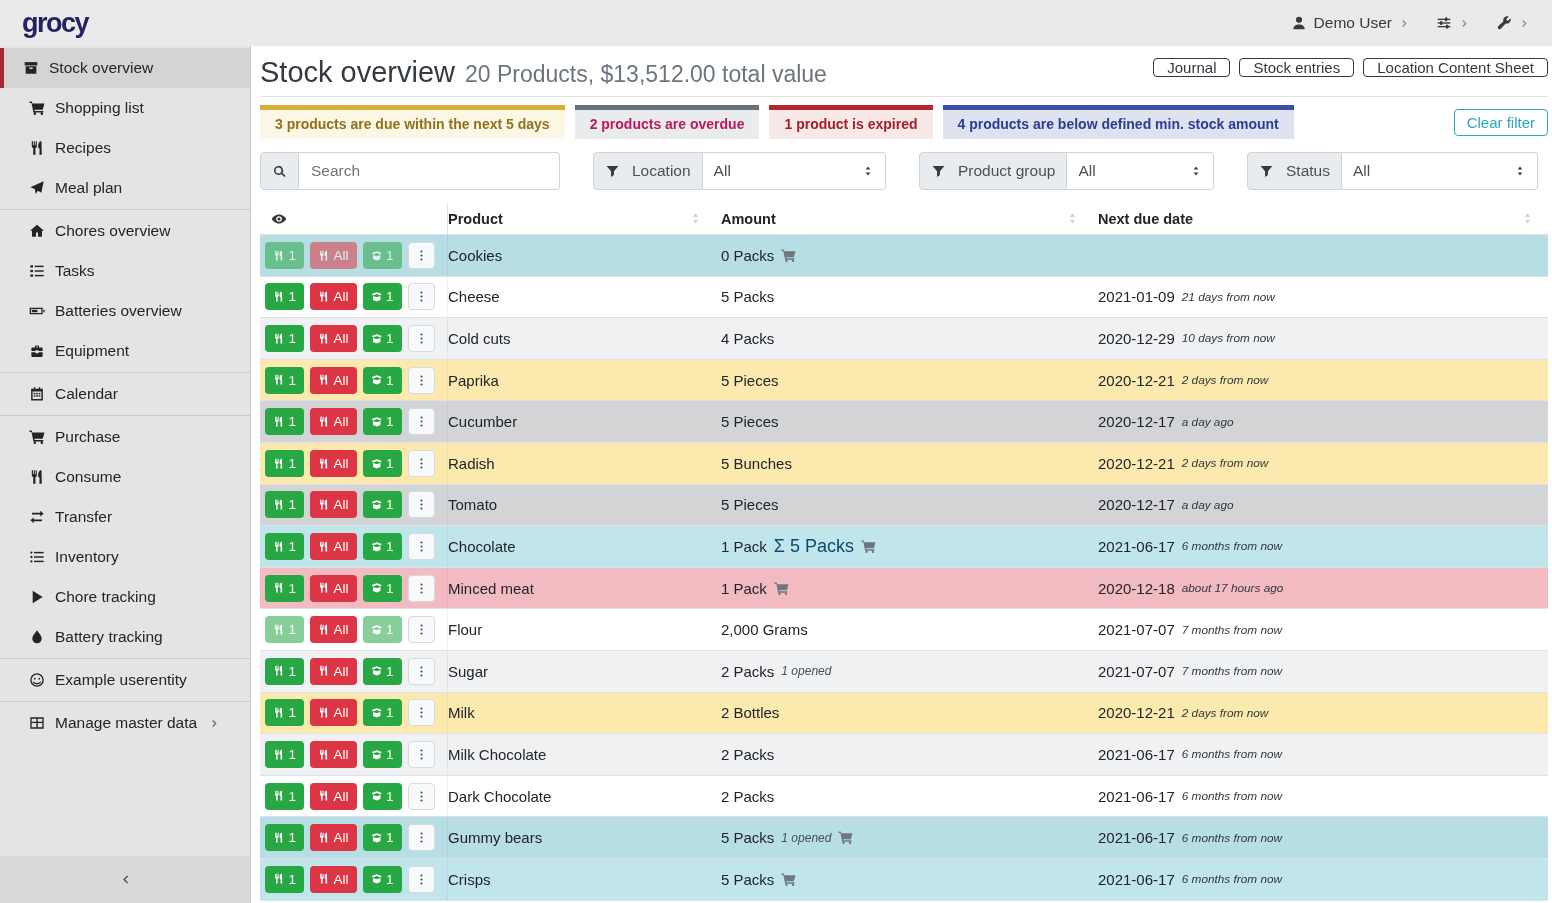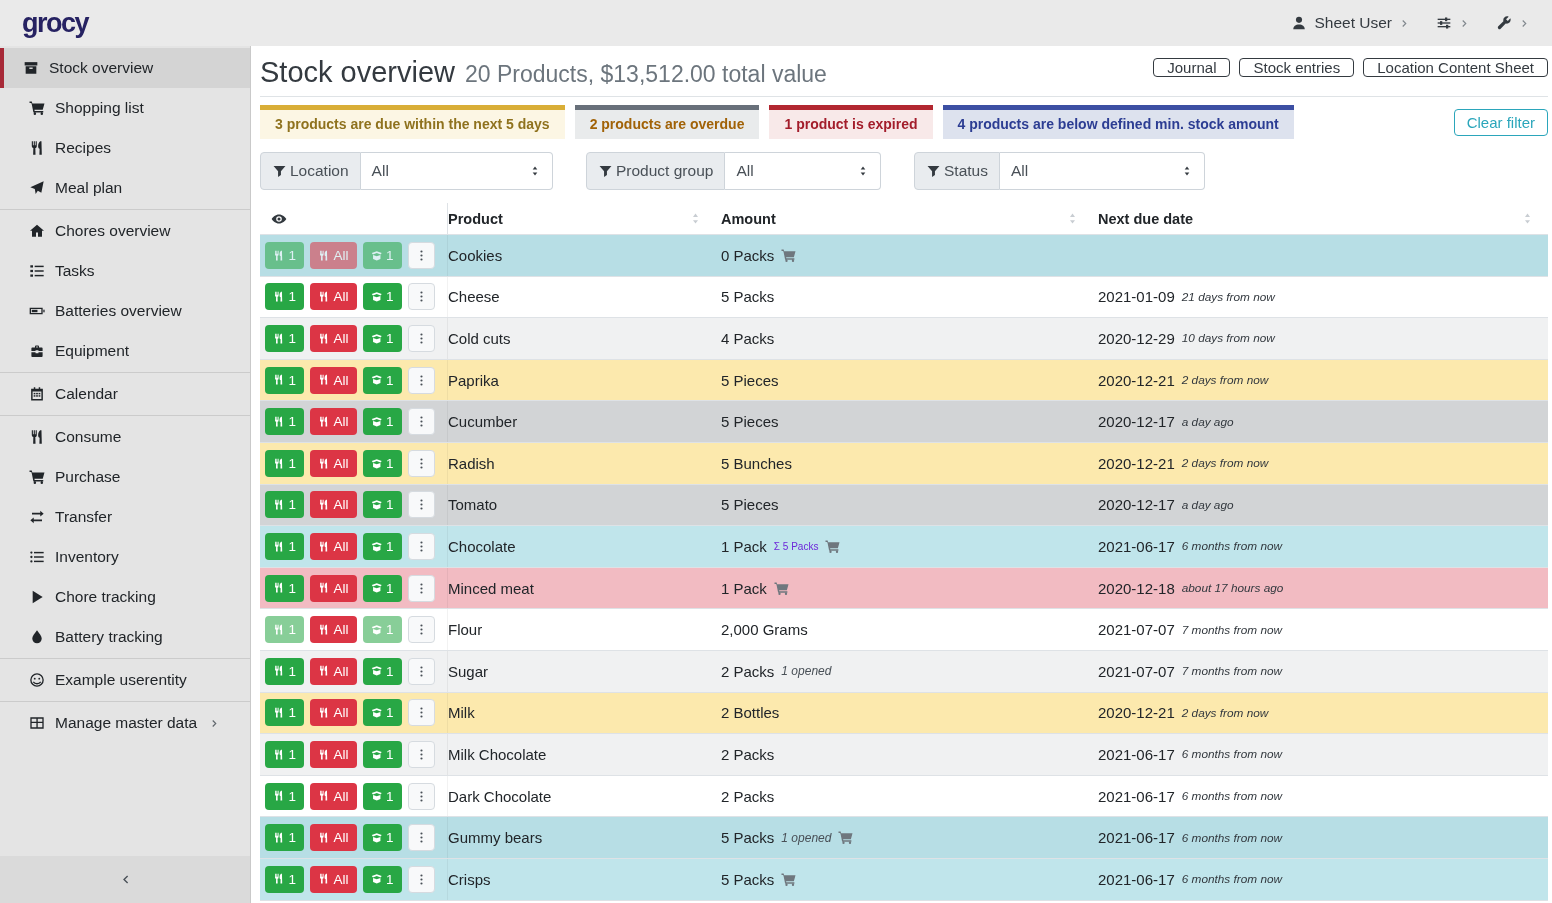--- a/index.html
+++ b/index.html
@@ -38,21 +38,21 @@
   .hr{border:0;border-top:1px solid #dfe3e6;margin:7px 0 0}
 
   
   .alerts{display:flex;gap:10px;margin-top:8px;align-items:stretch}
   .alert-card{border-top:5px solid;padding:6px 15px 7px;font-size:14px;font-weight:700;white-space:nowrap;cursor:pointer;display:flex;align-items:center}
   .clear-btn{margin-left:auto;align-self:center;border:1px solid #2ba6bb;color:#2ba6bb;background:#fff;border-radius:4px;padding:4px 12px;font-size:15px;font-family:inherit;cursor:pointer}
 
   
   .filters{display:flex;gap:33px;margin-top:13px}
   .igroup{display:flex;height:38px}
-  .iprep{background:#e9ecef;border:1px solid #ced4da;border-radius:4px 0 0 4px;display:flex;align-items:center;gap:3px;padding:0 11px;color:#495057;font-size:15.5px}
+  .iprep{background:#e9ecef;border:1px solid #ced4da;border-radius:4px 0 0 4px;display:flex;align-items:center;gap:12px;padding:0 11px;color:#495057;font-size:15.5px}
   .iprep .icon{font-size:15px;color:#343a40}
   .search-group{width:300px}
   .search-input{flex:1;border:1px solid #ced4da;border-left:0;border-radius:0 4px 4px 0;padding:0 12px;font-size:15.5px;font-family:inherit;color:#495057;min-width:0}
   .search-input::placeholder{color:#6c757d}
   .fsel{flex:1;border:1px solid #ced4da;border-left:0;border-radius:0 4px 4px 0;background:#fff;display:flex;align-items:center;justify-content:space-between;padding:0 11px;font-size:15.5px;color:#495057;cursor:pointer}
   .fsel .icon{font-size:12px;color:#343a40}
   .g-loc{width:293px}.g-pg{width:295px}.g-st{width:291px}
 
   
   .stock-table{margin-top:13px}
@@ -69,21 +69,21 @@
   .eye{font-size:16px;color:#32383e}
   .sort{margin-left:auto;margin-right:6px;font-size:13px;color:#c8cdd2;cursor:pointer}
   .rbtn{height:27px;border:0;border-radius:4px;display:inline-flex;align-items:center;gap:4px;padding:0 8px;color:#fff;font-size:13.5px;font-family:inherit;cursor:pointer}
   .rbtn .icon{font-size:11.5px}
   .rbtn.green{background:#28a745}
   .rbtn.red{background:#dc3545}
   .rbtn.dis{opacity:.55;cursor:default}
   .rbtn.more{background:#f8f9fa;border:1px solid #d6dbe0;color:#495057;padding:0 6px}
   .rbtn.more .icon{font-size:13px}
   .amt,.prod-name,.due-date{font-size:15px;color:#212529}
-  .sum{font-size:10px;color:#6d28d9}
+  .sum{font-size:18px;color:#0c4a6e}
   .opened{font-size:12px;font-style:italic;color:#495057}
   .cart-ind{font-size:15px;color:#6f777e}
   .rel{font-size:11.8px;font-style:italic;color:#32383e;margin-left:7px}
   
   .st-none{background:#fff}.st-none.stripe{background:#f0f1f2}
   .st-info{background:#c0e5eb}.st-info.stripe{background:#b7dee5}
   .st-warning{background:#fce9ad}
   .st-secondary{background:#d2d4d6}
   .st-danger{background:#f2bbc2}
 </style>
@@ -93,21 +93,21 @@
 <nav class="navbar">
   <div class="logo">grocy</div>
   <div class="nav-right">
     <div class="nav-item">
       <span class="icon">
           <svg viewBox="0 0 24 24">
             <circle cx="12" cy="7.3" r="4.6"></circle>
             <path d="M3.4 21.2c0-4 3.6-7 8.6-7s8.6 3 8.6 7z"></path>
           </svg>
         </span>
-      <span>Sheet User</span>
+      <span>Demo User</span>
       <span class="icon chev">
           <svg viewBox="0 0 24 24">
             <path d="M9 4.5 16.5 12 9 19.5 7.2 17.7 12.9 12 7.2 6.3z"></path>
           </svg>
         </span>
     </div>
     <div class="nav-item">
       <span class="icon">
           <svg viewBox="0 0 24 24">
             <rect x="2.5" y="5.5" width="19" height="2"></rect>
@@ -227,32 +227,32 @@
               <rect x="10.7" y="13.8" width="2.6" height="2.2"></rect>
               <rect x="14.4" y="13.8" width="2.6" height="2.2"></rect>
             </svg>
           </span>
           <span>Calendar</span>
         </div>
         <div class="side-divider"></div>
         <div class="side-item">
           <span class="icon ">
             <svg viewBox="0 0 24 24">
+              <path d="M.8 2.3h3.4l.8 2.9h18.2l-2.6 9.6H8.2l.3 1.7h12.9v2.3H6.6L4.3 7.1l-.8-2.5H.8zM8.8 22.4a1.9 1.9 0 1 1 0-3.8 1.9 1.9 0 0 1 0 3.8zm10.4 0a1.9 1.9 0 1 1 0-3.8 1.9 1.9 0 0 1 0 3.8z"></path>
+            </svg>
+          </span>
+          <span>Purchase</span>
+        </div>
+        <div class="side-item">
+          <span class="icon ">
+            <svg viewBox="0 0 24 24">
               <path d="M4.2 1.8h1.7v6.1h1.2V1.8h1.7v6.1H10V1.8h1.7v7.4c0 1.4-.9 2.5-2.2 2.9l.3 9.9H6.2l.3-9.9a3 3 0 0 1-2.3-2.9zM16.8 1.8h1.9l.5 20.2h-3.6l.3-8.7c-1.4-.5-2.2-1.9-2.2-3.9 0-3 .9-5.8 3.1-7.6z"></path>
             </svg>
           </span>
           <span>Consume</span>
-        </div>
-        <div class="side-item">
-          <span class="icon ">
-            <svg viewBox="0 0 24 24">
-              <path d="M.8 2.3h3.4l.8 2.9h18.2l-2.6 9.6H8.2l.3 1.7h12.9v2.3H6.6L4.3 7.1l-.8-2.5H.8zM8.8 22.4a1.9 1.9 0 1 1 0-3.8 1.9 1.9 0 0 1 0 3.8zm10.4 0a1.9 1.9 0 1 1 0-3.8 1.9 1.9 0 0 1 0 3.8z"></path>
-            </svg>
-          </span>
-          <span>Purchase</span>
         </div>
         <div class="side-item">
           <span class="icon ">
             <svg viewBox="0 0 24 24">
               <path d="M16.9 2.6 22 7l-5.1 4.4V8.4H4.5V5.6h12.4zM7.1 12.6 2 17l5.1 4.4v-3h12.4v-2.8H7.1z"></path>
             </svg>
           </span>
           <span>Transfer</span>
         </div>
         <div class="side-item">
@@ -330,27 +330,37 @@
           <button class="obtn">Journal</button>
           <button class="obtn">Stock entries</button>
           <button class="obtn">Location Content Sheet</button>
         </div>
     </div>
     <hr class="hr">
 
     <div class="alerts">
 
       <div class="alert-card" style="border-top-color: rgb(217, 174, 55); background: rgb(252, 246, 228); color: rgb(143, 114, 30); text-align: right;">3 products are due within the next 5 days</div>
-        <div class="alert-card" style="border-top-color: rgb(104, 112, 122); background: rgb(233, 235, 236); color: #a16207;">2 products are overdue</div>
+        <div class="alert-card" style="border-top-color: rgb(104, 112, 122); background: rgb(233, 235, 236); color: #be185d;">2 products are overdue</div>
         <div class="alert-card" style="border-top-color: rgb(178, 39, 48); background: rgb(248, 233, 233); color: rgb(163, 29, 43);">1 product is expired</div>
         <div class="alert-card" style="border-top-color: rgb(60, 79, 163); background: rgb(221, 226, 238); color: rgb(44, 61, 147);">4 products are below defined min. stock amount</div>
         <button class="clear-btn" style="color: rgb(43, 166, 187); border-color: rgb(43, 166, 187);">Clear filter</button>
     </div>
 
     <div class="filters">
+      <div class="igroup search-group">
+        <div class="iprep">
+          <span class="icon">
+              <svg viewBox="0 0 24 24">
+                <path d="M10.3 3a7.3 7.3 0 1 0 4.6 13l4.9 4.9 1.9-1.9-4.9-4.9A7.3 7.3 0 0 0 10.3 3zm0 2.6a4.7 4.7 0 1 1 0 9.4 4.7 4.7 0 0 1 0-9.4z"></path>
+              </svg>
+            </span>
+        </div>
+        <input class="search-input" type="text" placeholder="Search" style="">
+      </div>
 
     <div class="igroup g-loc">
           <div class="iprep">
             <span class="icon ">
               <svg viewBox="0 0 24 24">
                 <path d="M2.5 3h19l-7.2 8.4v6.1l-4.6 3.2v-9.3z"></path>
               </svg>
             </span>
             <span>Location</span>
           </div>

